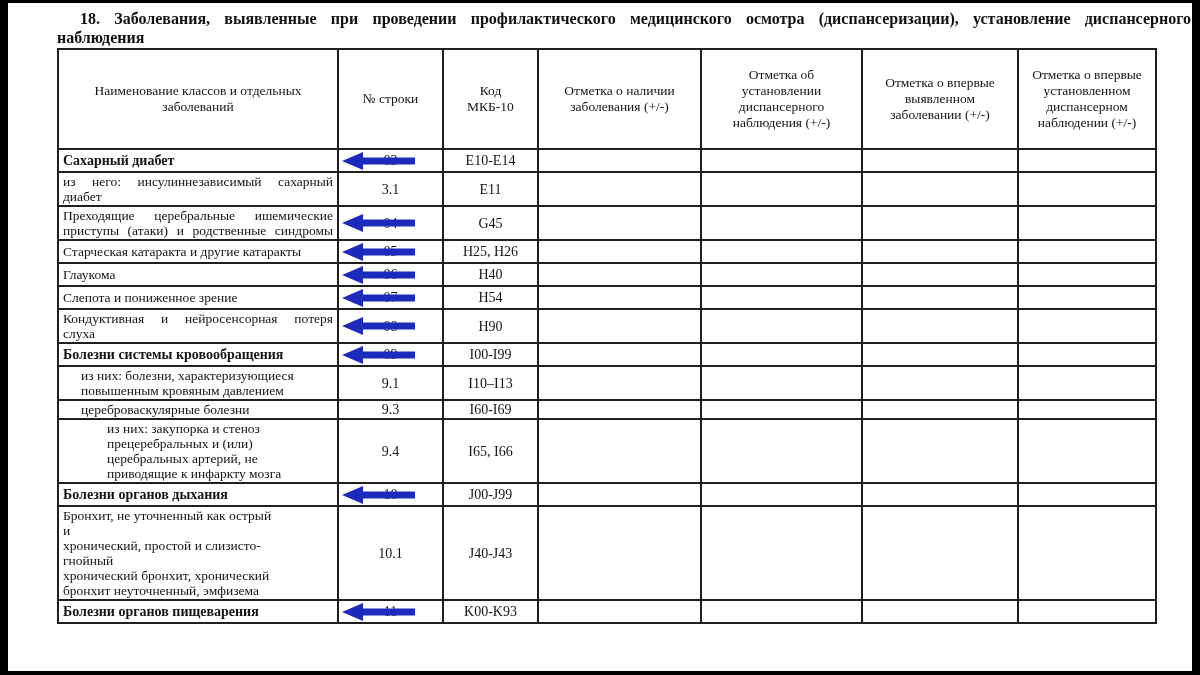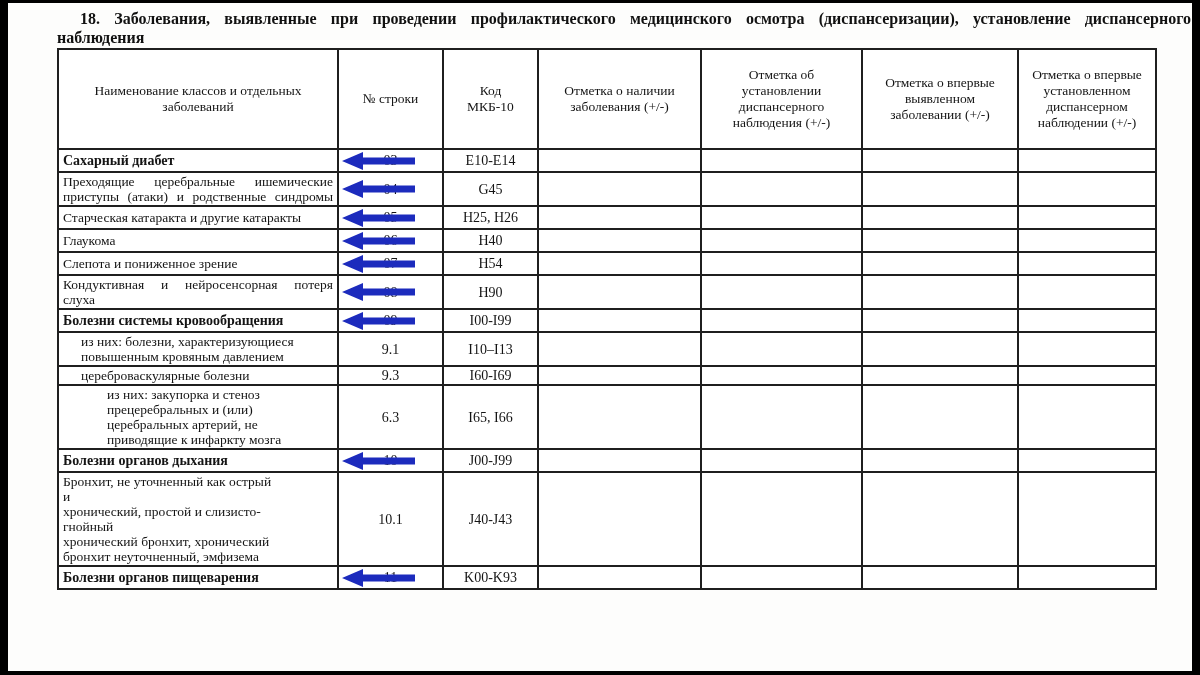--- a/index.html
+++ b/index.html
@@ -85,20 +85,30 @@
             <td class="c-num"><div class="noq dark"><span class="num">03</span><svg width="76" height="20" viewBox="0 0 76 20">
                   <path d="M1 10 L22 1 L22 6.4 L74 6.4 L74 13.6 L22 13.6 L22 19 Z" fill="#1c2bbd"></path>
                 </svg></div></td>
             <td class="c-icd">E10-E14</td>
             <td class="c-mark"></td>
             <td class="c-mark"></td>
             <td class="c-mark"></td>
             <td class="c-mark"></td>
           </tr>
           <tr>
+            <td class="c-name justify">из него: инсулиннезависимый сахарный
+диабет</td>
+            <td class="c-num">3.1</td>
+            <td class="c-icd">E11</td>
+            <td class="c-mark"></td>
+            <td class="c-mark"></td>
+            <td class="c-mark"></td>
+            <td class="c-mark"></td>
+          </tr>
+          <tr>
             <td class="c-name justify">Преходящие церебральные ишемические
 приступы (атаки) и родственные синдромы</td>
             <td class="c-num"><div class="noq dark"><span class="num">04</span><svg width="76" height="20" viewBox="0 0 76 20">
                   <path d="M1 10 L22 1 L22 6.4 L74 6.4 L74 13.6 L22 13.6 L22 19 Z" fill="#1c2bbd"></path>
                 </svg></div></td>
             <td class="c-icd">G45</td>
             <td class="c-mark"></td>
             <td class="c-mark"></td>
             <td class="c-mark"></td>
             <td class="c-mark"></td>
@@ -176,21 +186,21 @@
             <td class="c-mark"></td>
             <td class="c-mark"></td>
             <td class="c-mark"></td>
             <td class="c-mark"></td>
           </tr>
           <tr>
             <td class="c-name indent2">из них: закупорка и стеноз
 прецеребральных и (или)
 церебральных артерий, не
 приводящие к инфаркту мозга</td>
-            <td class="c-num">6.3</td>
+            <td class="c-num">9.4</td>
             <td class="c-icd">I65, I66</td>
             <td class="c-mark"></td>
             <td class="c-mark"></td>
             <td class="c-mark"></td>
             <td class="c-mark"></td>
           </tr>
           <tr class="bold">
             <td class="c-name">Болезни органов дыхания</td>
             <td class="c-num"><div class="noq dark"><span class="num">10</span><svg width="76" height="20" viewBox="0 0 76 20">
                   <path d="M1 10 L22 1 L22 6.4 L74 6.4 L74 13.6 L22 13.6 L22 19 Z" fill="#1c2bbd"></path>

